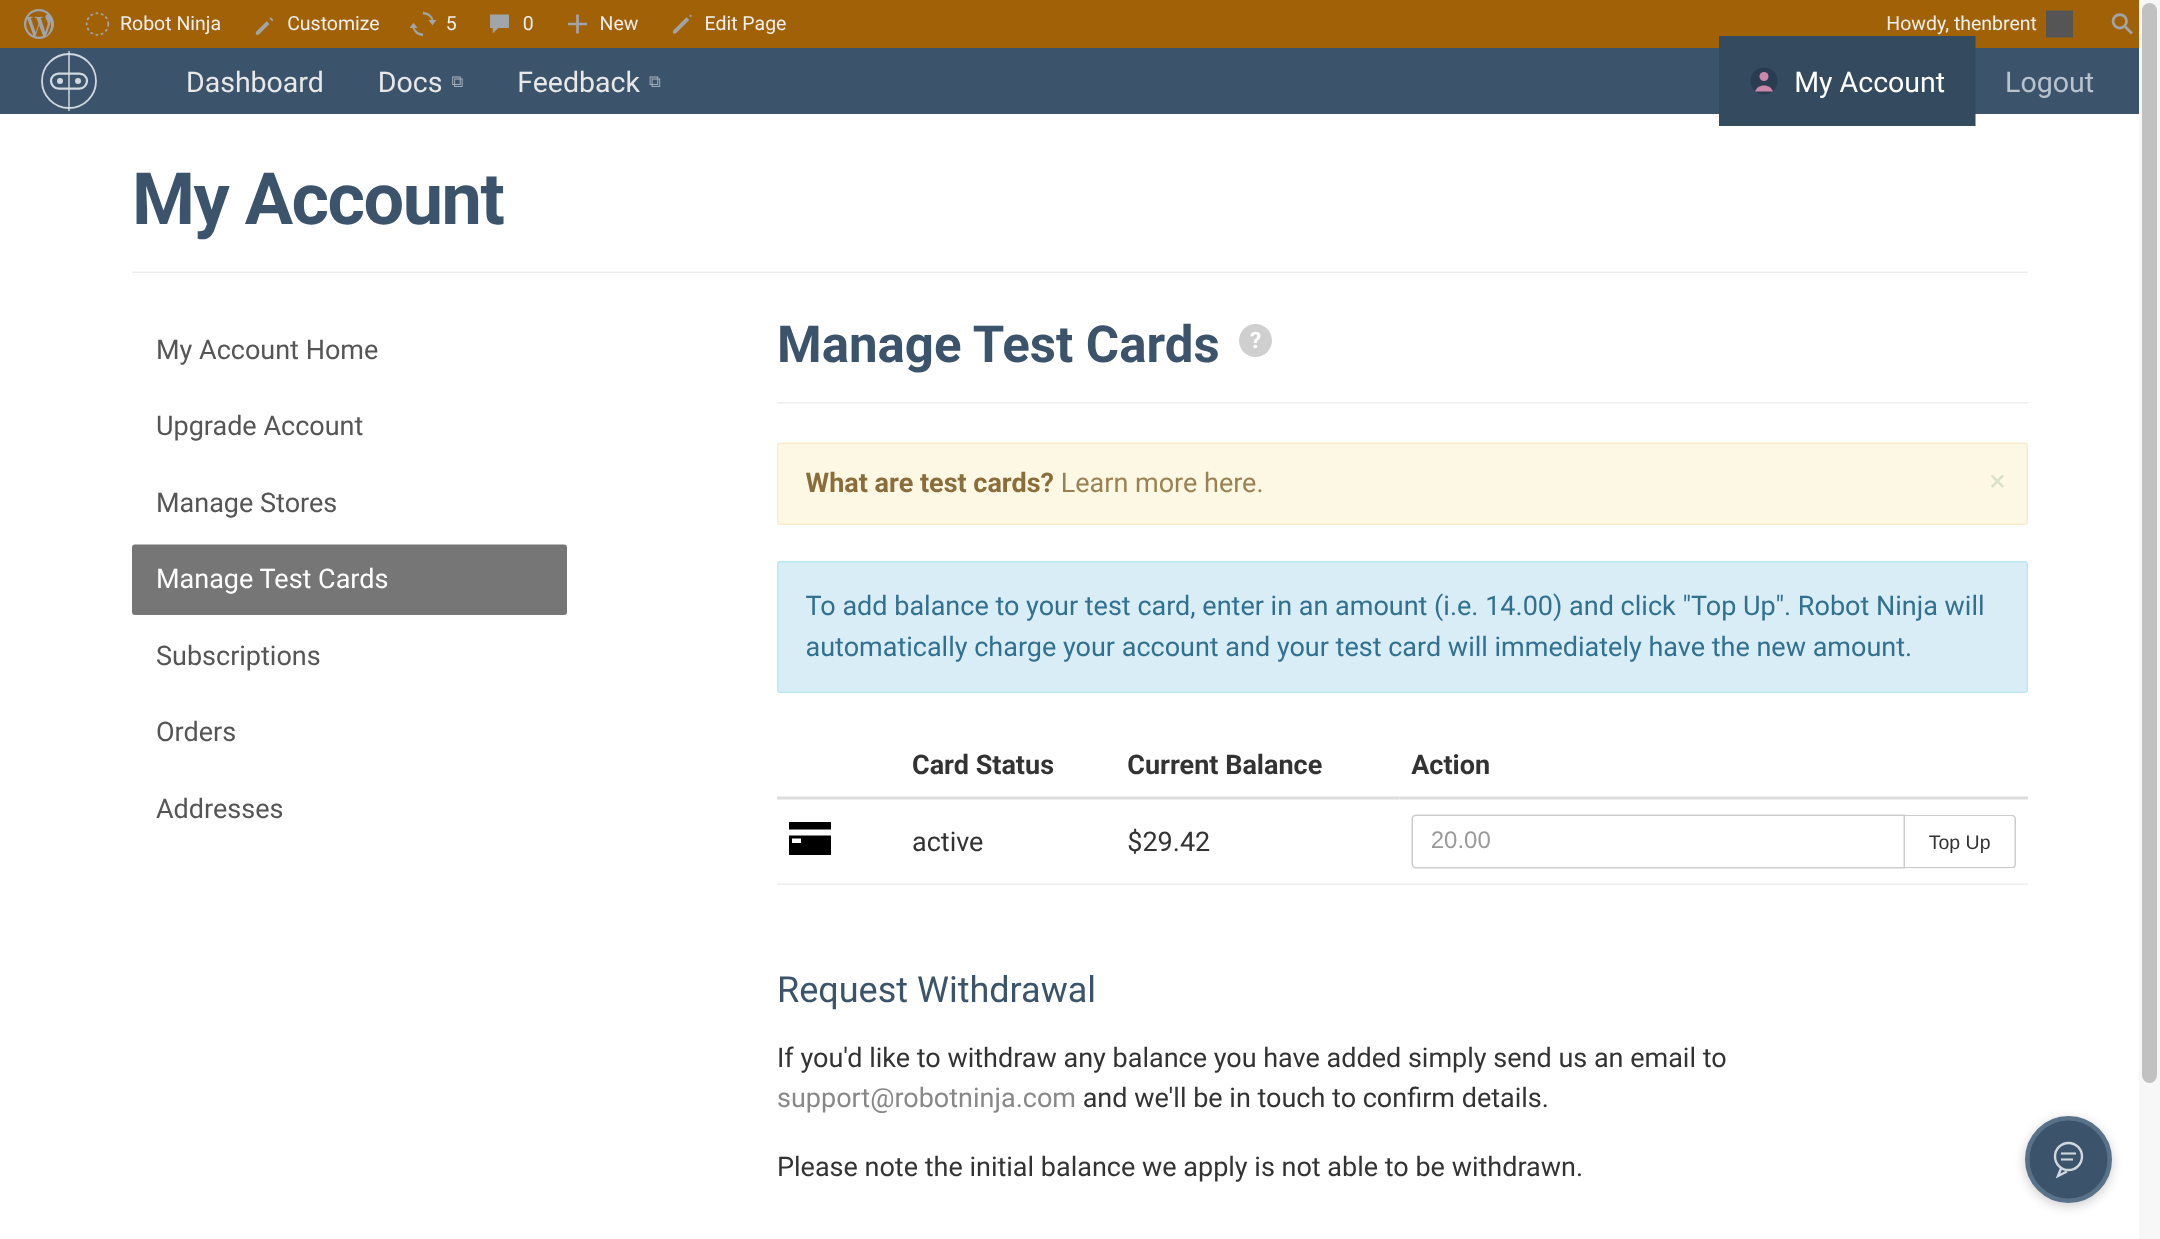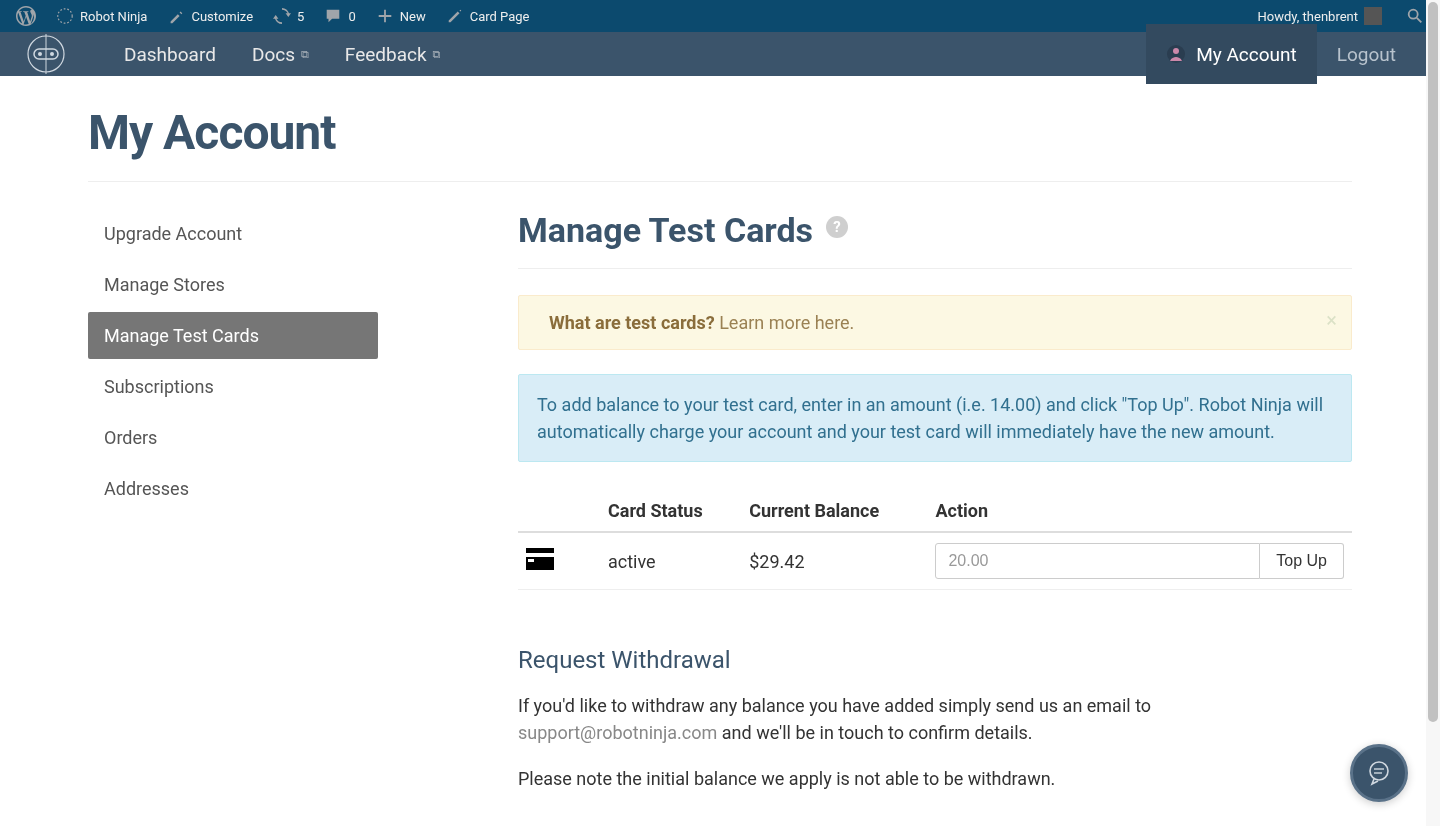--- a/index.html
+++ b/index.html
@@ -1,19 +1,19 @@
 <!DOCTYPE html>
 <html><head>
 <meta charset="utf-8">
 <style>
 * { box-sizing: border-box; margin: 0; padding: 0; }
 body { font-family: -apple-system, BlinkMacSystemFont, "Segoe UI", Roboto, sans-serif; background: #fff; color: #333; width: 1440px; height: 826px; overflow: hidden; position: relative; }
 
 
-.wp-admin-bar { background: #0c4a6e; height: 32px; display: flex; align-items: center; padding: 0 8px; color: #eee; font-size: 13px; }
+.wp-admin-bar { background: #a16207; height: 32px; display: flex; align-items: center; padding: 0 8px; color: #eee; font-size: 13px; }
 .wp-admin-bar .wp-left { display: flex; align-items: center; gap: 4px; flex: 1; }
 .wp-admin-bar .wp-item { display: flex; align-items: center; gap: 6px; padding: 0 8px; cursor: pointer; color: #eee; }
 .wp-admin-bar .wp-right { display: flex; align-items: center; gap: 8px; }
 .wp-admin-bar .wp-avatar { width: 18px; height: 18px; background: #555; display: inline-block; }
 .wp-admin-bar svg { fill: #a0a5aa; }
 
 
 .site-header { background: #3b546b; height: 44px; display: flex; align-items: center; padding: 0 24px; color: #e8e8e8; }
 .site-header .logo { width: 44px; height: 44px; margin-right: 56px; }
 .site-header .nav-links { display: flex; gap: 36px; flex: 1; }
@@ -33,33 +33,33 @@
 .sidebar-item.active { background: #767676; color: #fff; width: 290px; }
 .sidebar-item + .sidebar-item { margin-top: 4px; }
 
 .main { flex: 1; }
 .section-title { font-size: 34px; font-weight: 700; color: #3b546b; display: flex; align-items: center; gap: 12px; }
 .help-icon { color: #c0c0c0; font-size: 24px; }
 .main-divider { border: none; border-top: 1px solid #eee; margin: 18px 0 26px; }
 
 .alert { border-radius: 2px; padding: 16px 18px; font-size: 18px; position: relative; }
 .alert-warning { background: #fcf8e3; color: #8a6d3b; border: 1px solid #faebcc; }
-.alert-warning strong { color: #8a6d3b; margin-left: 12px; }
+.alert-warning strong { color: #8a6d3b; }
 .alert-warning a { color: #8a6d3b; text-decoration: none; opacity: .85; }
 .alert-info { background: #d9edf7; color: #31708f; border: 1px solid #bce8f1; margin-top: 24px; line-height: 1.5; }
 .alert-close { position: absolute; right: 14px; top: 12px; color: #bca; font-size: 20px; cursor: pointer; opacity: .5; }
 
 .card-table { width: 100%; margin-top: 28px; border-collapse: collapse; }
 .card-table th { text-align: left; padding: 10px 8px; font-size: 18px; font-weight: 700; border-bottom: 2px solid #ddd; }
 .card-table td { padding: 10px 8px; font-size: 18px; border-bottom: 1px solid #eee; vertical-align: middle; }
 .card-icon-cell { width: 82px; }
 .input-group { display: flex; }
 .input-group input { flex: 1; padding: 8px 12px; font-size: 16px; border: 1px solid #ccc; border-radius: 3px 0 0 3px; color: #999; }
 .input-group input::placeholder { color: #999; }
-.input-group button { padding: 8px 16px; font-size: 16px; background: #fff; border: 1px solid #ccc; border-left: none; border-radius: 0 3px 3px 0; cursor: pointer; color: #333; }
+.input-group button { padding: 8px 16px; font-size: 13px; background: #fff; border: 1px solid #ccc; border-left: none; border-radius: 0 3px 3px 0; cursor: pointer; color: #333; }
 
 .withdrawal-title { font-size: 24px; font-weight: 400; color: #3b546b; margin-top: 56px; }
 .withdrawal-text { font-size: 18px; color: #333; margin-top: 18px; line-height: 1.5; }
 .withdrawal-text a { color: #888; text-decoration: none; }
 .withdrawal-note { font-size: 18px; color: #333; margin-top: 22px; }
 
 .chat-bubble { position: fixed; right: 32px; bottom: 24px; width: 58px; height: 58px; border-radius: 50%; background: #3b546b; border: 3px solid #5a7289; display: flex; align-items: center; justify-content: center; cursor: pointer; box-shadow: 0 2px 8px rgba(0,0,0,.2); }
 
 .scrollbar-track { position: fixed; right: 0; top: 0; width: 14px; height: 826px; background: #f7f7f7; }
 .scrollbar-thumb { position: absolute; right: 2px; top: 2px; width: 10px; height: 720px; background: #c1c1c1; border-radius: 5px; }
@@ -101,21 +101,21 @@
     <div class="wp-item">
       <svg width="18" height="18" viewBox="0 0 20 20">
           <path d="M9 3h2v6h6v2h-6v6H9v-6H3V9h6V3z"></path>
         </svg>
       <span>New</span>
     </div>
     <div class="wp-item">
       <svg width="18" height="18" viewBox="0 0 20 20">
           <path d="M3 15l10-10 2 2L5 17H3v-2zM16 3l1 1-1 1-1-1 1-1z"></path>
         </svg>
-      <span>Card Page</span>
+      <span>Edit Page</span>
     </div>
   </div>
   <div class="wp-right">
     <div class="wp-item">
       <span>Howdy, thenbrent</span>
       <span class="wp-avatar"></span>
     </div>
     <div class="wp-item">
       <svg width="18" height="18" viewBox="0 0 20 20">
           <circle cx="8" cy="8" r="5" fill="none" stroke="#a0a5aa" stroke-width="2"></circle>
@@ -160,20 +160,21 @@
     <div class="nav-logout"><span>Logout</span></div>
   </div>
 </div>
 
 <div class="page-wrap">
   <h1 class="page-title">My Account</h1>
   <hr class="page-divider">
 
   <div class="layout">
     <div class="sidebar">
+      <div class="sidebar-item">My Account Home</div>
       <div class="sidebar-item">Upgrade Account</div>
       <div class="sidebar-item">Manage Stores</div>
       <div class="sidebar-item active">Manage Test Cards</div>
       <div class="sidebar-item">Subscriptions</div>
       <div class="sidebar-item">Orders</div>
       <div class="sidebar-item">Addresses</div>
     </div>
 
     <div class="main">
       <h2 class="section-title">

